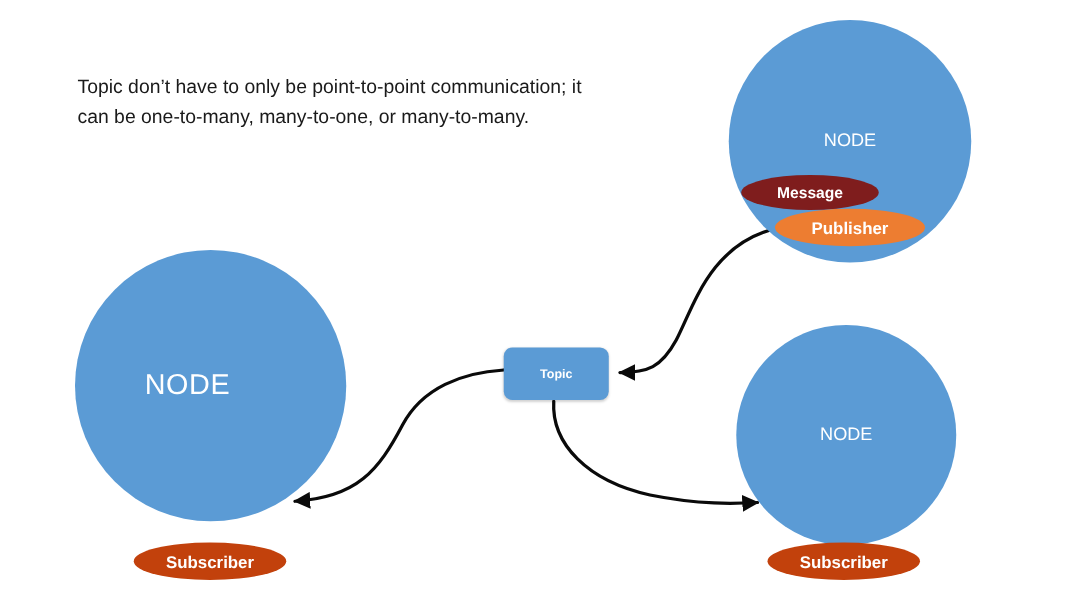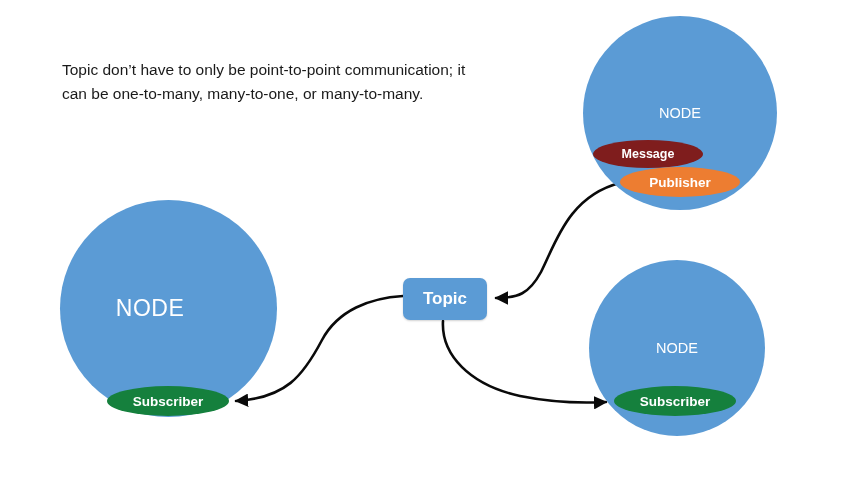--- a/index.html
+++ b/index.html
@@ -60,21 +60,21 @@
     position: absolute;
     border-radius: 50%;
     display: flex;
     align-items: center;
     justify-content: center;
     color: #ffffff;
     font-weight: bold;
     white-space: nowrap;
     transform: translate(-50%, -50%);
   }
-  .pill.green  { background: #15803d; }
+  .pill.green  { background: #c2410c; margin-top: 48px; }
   .pill.orange { background: #ED7D31; }
   .pill.gray   { background: #7f1d1d; }
 
   #pill-sub-left {
     left: 168px; top: 401px;
     width: 122px; height: 30px;
     font-size: 13.5px;
   }
   #pill-message {
     left: 648px; top: 154px;
@@ -99,21 +99,21 @@
     top: 278px;
     width: 84px;
     height: 42px;
     background: #5B9BD5;
     border-radius: 7px;
     display: flex;
     align-items: center;
     justify-content: center;
     color: #ffffff;
     font-weight: bold;
-    font-size: 17px;
+    font-size: 10px;
     box-shadow: 0 1px 2px rgba(0,0,0,0.18);
   }
 
   
   #connectors {
     position: absolute;
     left: 0; top: 0;
     width: 854px;
     height: 480px;
     pointer-events: none;

